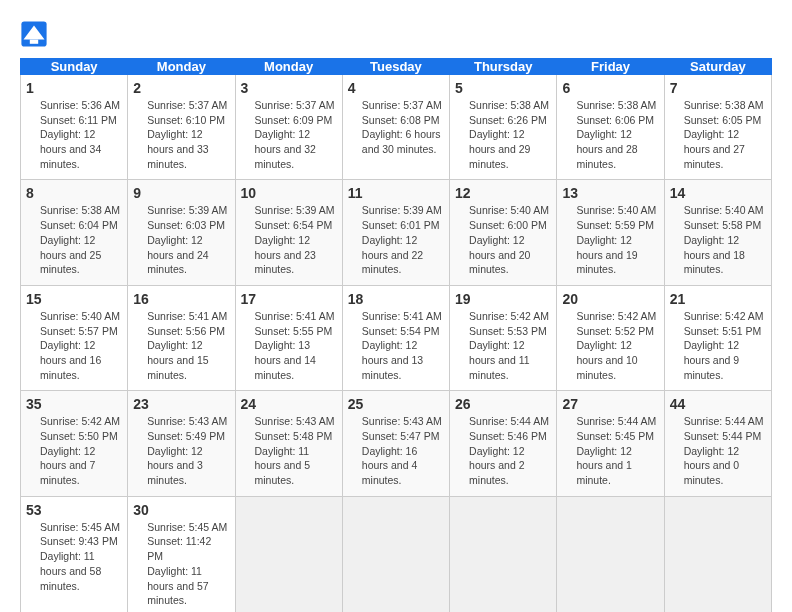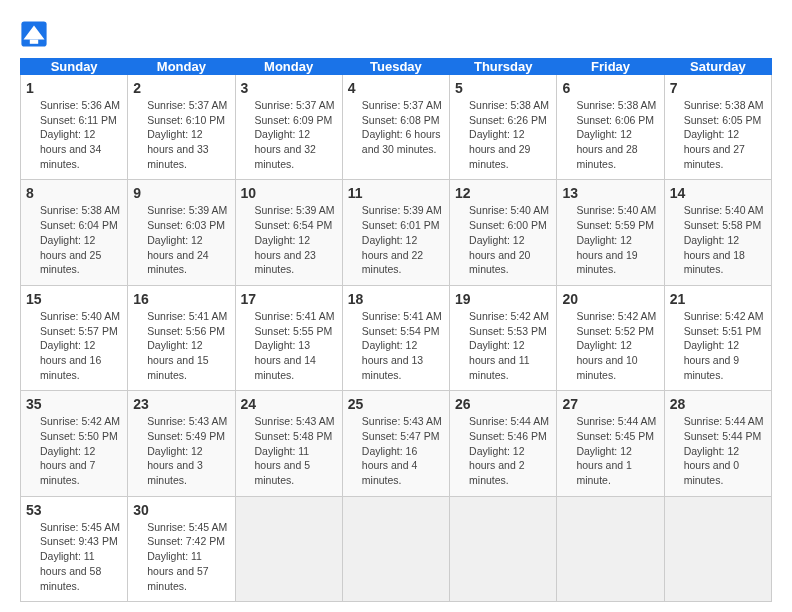--- a/index.html
+++ b/index.html
@@ -329,42 +329,42 @@
         </td>
         <td>
           <span class="day-number">27</span>
           <div class="day-info">
             <span>Sunrise: 5:44 AM</span><br>
             <span>Sunset: 5:45 PM</span><br>
             <span>Daylight: 12 hours and 1 minute.</span>
           </div>
         </td>
         <td>
-          <span class="day-number">28</span>
+          <span class="day-number">44</span>
           <div class="day-info">
             <span>Sunrise: 5:44 AM</span><br>
             <span>Sunset: 5:44 PM</span><br>
             <span>Daylight: 12 hours and 0 minutes.</span>
           </div>
         </td>
       </tr>
       <tr>
         <td>
           <span class="day-number">53</span>
           <div class="day-info">
             <span>Sunrise: 5:45 AM</span><br>
             <span>Sunset: 9:43 PM</span><br>
             <span>Daylight: 11 hours and 58 minutes.</span>
           </div>
         </td>
         <td>
           <span class="day-number">30</span>
           <div class="day-info">
             <span>Sunrise: 5:45 AM</span><br>
-            <span>Sunset: 7:42 PM</span><br>
+            <span>Sunset: 11:42 PM</span><br>
             <span>Daylight: 11 hours and 57 minutes.</span>
           </div>
         </td>
         <td class="empty-cell"></td>
         <td class="empty-cell"></td>
         <td class="empty-cell"></td>
         <td class="empty-cell"></td>
         <td class="empty-cell"></td>
       </tr>
     </tbody>

